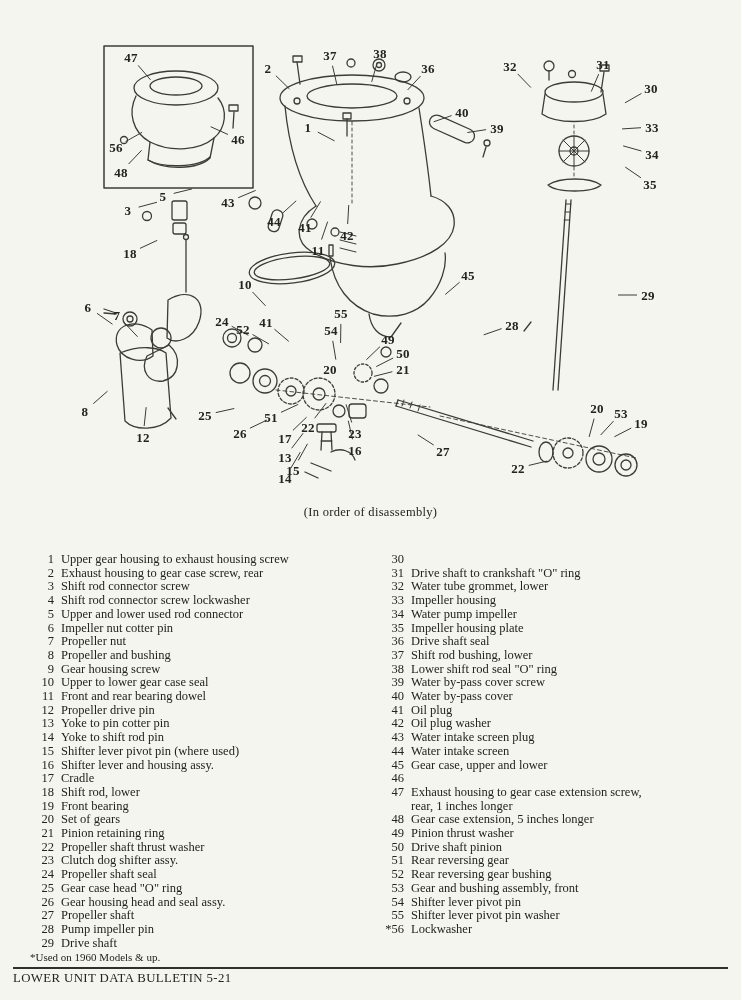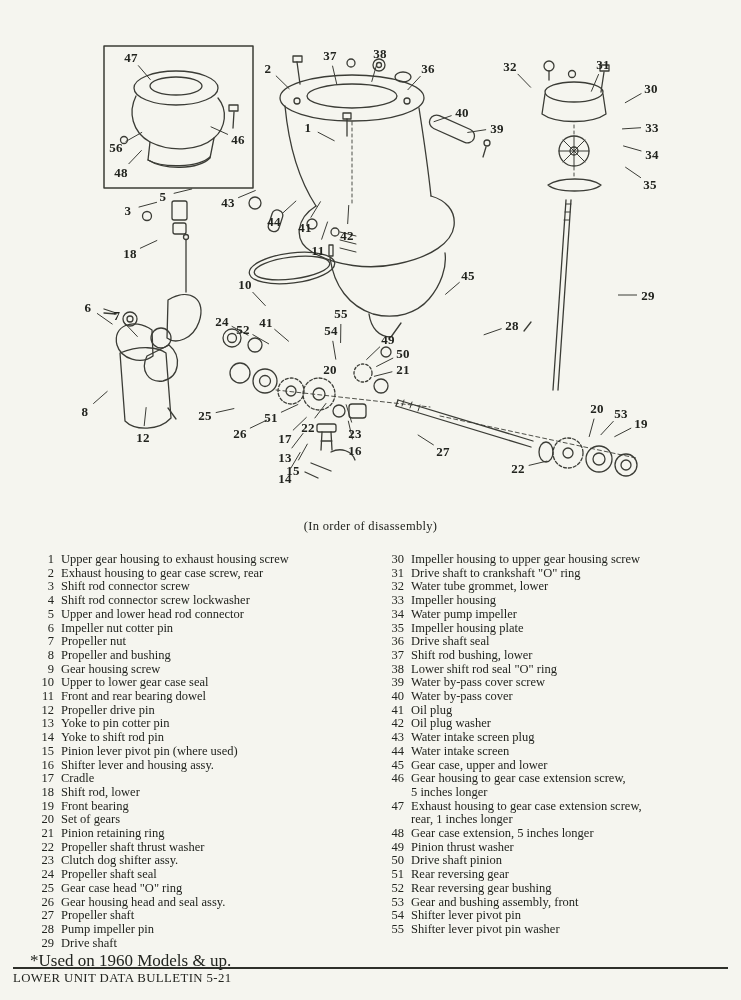--- a/index.html
+++ b/index.html
@@ -12,27 +12,27 @@
   .diagram { position:absolute; top:0; left:0; width:741px; height:500px; }
   .art, .leaders { position:absolute; top:0; left:0; }
   .leaders line { stroke:#3b3c36; stroke-width:1; }
   .callout {
     position:absolute; transform:translate(-50%,-50%);
     font-size:13px; font-weight:700; letter-spacing:.3px; color:#22241f;
     background:transparent; line-height:1;
   }
   .index-head { position:absolute; top:503px; left:0; right:0; text-align:center; }
   .index-title { font-size:14.5px; letter-spacing:2.5px; word-spacing:7px; font-weight:400; }
-  .index-sub { font-size:12.5px; margin-top:16px; letter-spacing:.3px; }
+  .index-sub { font-size:12.5px; margin-top:2px; letter-spacing:.3px; }
   .cols { position:absolute; top:553px; left:30px; display:flex; gap:10px; }
   .col { width:340px; }
   .row { display:flex; font-size:12.5px; line-height:13.7px; }
   .num { flex:0 0 24px; text-align:right; margin-right:7px; white-space:pre; }
   .txt { white-space:pre-line; }
-  .footnote { position:absolute; left:30px; top:951px; font-size:17px; }
+  .footnote { position:absolute; left:30px; top:951px; font-size:11px; }
   .rule { position:absolute; left:13px; right:13px; top:967px; border-top:2px solid #2e302a; }
   .footer {
     position:absolute; left:13px; right:13px; top:971px;
     display:flex; align-items:flex-start; font-size:12.8px; letter-spacing:.4px;font-family:Liberation Serif, serif;
   }
   .f-left  { flex:1; text-align:left; }
   .f-center{ flex:1; text-align:center; }
   .f-right { flex:1; text-align:right; }
 </style>
 </head>
@@ -324,21 +324,21 @@
         <div class="row">
           <span class="num">3</span>
           <span class="txt">Shift rod connector screw</span>
         </div>
         <div class="row">
           <span class="num">4</span>
           <span class="txt">Shift rod connector screw lockwasher</span>
         </div>
         <div class="row">
           <span class="num">5</span>
-          <span class="txt">Upper and lower head rod connector</span>
+          <span class="txt">Upper and lower used rod connector</span>
         </div>
         <div class="row">
           <span class="num">6</span>
           <span class="txt">Impeller nut cotter pin</span>
         </div>
         <div class="row">
           <span class="num">7</span>
           <span class="txt">Propeller nut</span>
         </div>
         <div class="row">
@@ -364,21 +364,21 @@
         <div class="row">
           <span class="num">13</span>
           <span class="txt">Yoke to pin cotter pin</span>
         </div>
         <div class="row">
           <span class="num">14</span>
           <span class="txt">Yoke to shift rod pin</span>
         </div>
         <div class="row">
           <span class="num">15</span>
-          <span class="txt">Pinion lever pivot pin (where used)</span>
+          <span class="txt">Shifter lever pivot pin (where used)</span>
         </div>
         <div class="row">
           <span class="num">16</span>
           <span class="txt">Shifter lever and housing assy.</span>
         </div>
         <div class="row">
           <span class="num">17</span>
           <span class="txt">Cradle</span>
         </div>
         <div class="row">
@@ -426,21 +426,20 @@
           <span class="txt">Pump impeller pin</span>
         </div>
         <div class="row">
           <span class="num">29</span>
           <span class="txt">Drive shaft</span>
         </div>
       </div>
     <div class="col" id="col-right">
         <div class="row">
           <span class="num">30</span>
-          <span class="txt">Impeller housing to upper gear housing screw</span>
         </div>
         <div class="row">
           <span class="num">31</span>
           <span class="txt">Drive shaft to crankshaft "O" ring</span>
         </div>
         <div class="row">
           <span class="num">32</span>
           <span class="txt">Water tube grommet, lower</span>
         </div>
         <div class="row">
@@ -490,22 +489,20 @@
         <div class="row">
           <span class="num">44</span>
           <span class="txt">Water intake screen</span>
         </div>
         <div class="row">
           <span class="num">45</span>
           <span class="txt">Gear case, upper and lower</span>
         </div>
         <div class="row">
           <span class="num">46</span>
-          <span class="txt">Gear housing to gear case extension screw,
-5 inches longer</span>
         </div>
         <div class="row">
           <span class="num">47</span>
           <span class="txt">Exhaust housing to gear case extension screw,
 rear, 1 inches longer</span>
         </div>
         <div class="row">
           <span class="num">48</span>
           <span class="txt">Gear case extension, 5 inches longer</span>
         </div>
@@ -530,20 +527,24 @@
           <span class="txt">Gear and bushing assembly, front</span>
         </div>
         <div class="row">
           <span class="num">54</span>
           <span class="txt">Shifter lever pivot pin</span>
         </div>
         <div class="row">
           <span class="num">55</span>
           <span class="txt">Shifter lever pivot pin washer</span>
         </div>
+        <div class="row">
+          <span class="num">*56</span>
+          <span class="txt">Lockwasher</span>
+        </div>
       </div>
   </div>
 
   <div class="footnote">*Used on 1960 Models &amp; up.</div>
 
   <div class="rule"></div>
 
   <div class="footer">
     <span class="f-left">LOWER UNIT DATA BULLETIN 5-21</span>
   </div>

